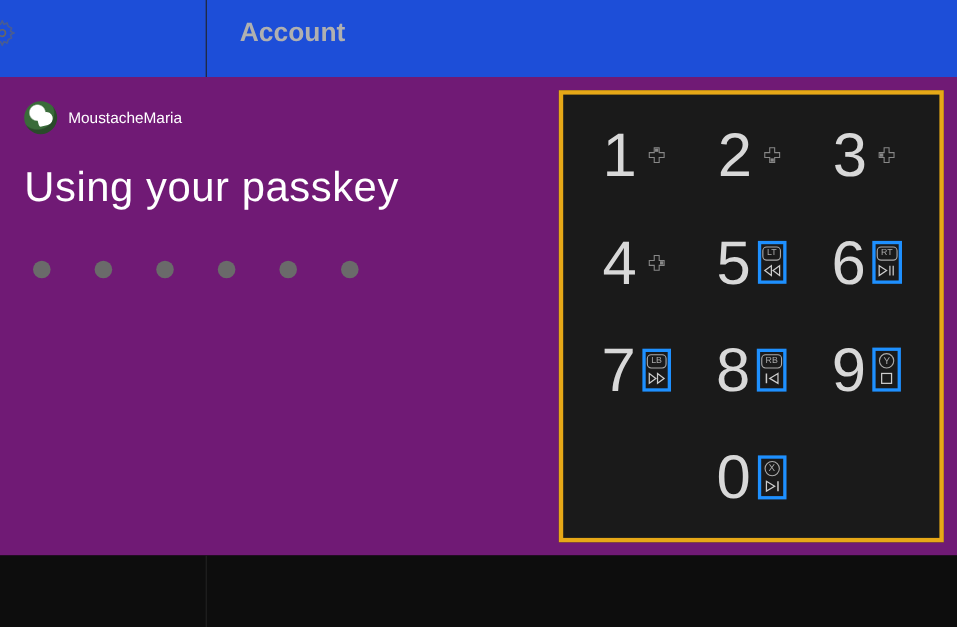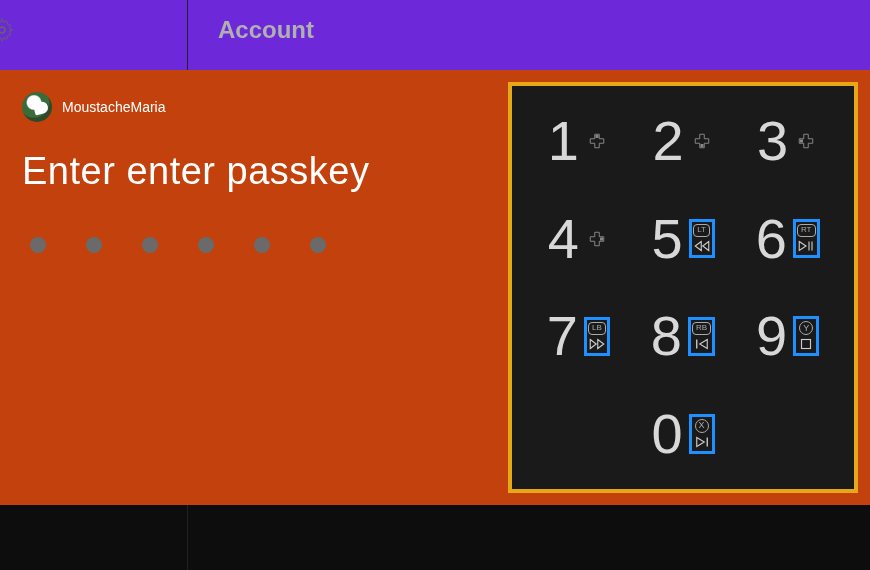--- a/index.html
+++ b/index.html
@@ -9,21 +9,21 @@
       background: #000;
       font-family: "Segoe UI", Arial, sans-serif;
       color: #fff;
       overflow: hidden;
       position: relative;
     }
     .top-bar {
       height: 76px;
       display: flex;
       align-items: center;
-      background: #6d28d9;
+      background: #1d4ed8;
       position: relative;
       padding-left: 45px;
     }
     .gear-corner {
       position: absolute;
       left: -10px;
       top: 18px;
     }
     .section-label {
       position: absolute;
@@ -40,21 +40,21 @@
       width: 1px;
       height: 70px;
       background: #222;
     }
     .main {
       position: absolute;
       top: 70px;
       left: 0;
       right: 0;
       bottom: 65px;
-      background: #c2410c;
+      background: #701a75;
       display: flex;
     }
     .left-panel {
       flex: 1;
       padding: 22px 20px 0 22px;
     }
     .user-row {
       display: flex;
       align-items: center;
       gap: 10px;
@@ -194,21 +194,21 @@
   <div class="vline"></div>
   <div class="section-label">Account</div>
 </div>
 
 <div class="main">
   <div class="left-panel">
     <div class="user-row">
       <div class="avatar"></div>
       <div class="username">MoustacheMaria</div>
     </div>
-    <div class="heading">Enter enter passkey</div>
+    <div class="heading">Using your passkey</div>
     <div class="dots">
       <div class="dot"></div>
       <div class="dot"></div>
       <div class="dot"></div>
       <div class="dot"></div>
       <div class="dot"></div>
       <div class="dot"></div>
     </div>
   </div>
 

